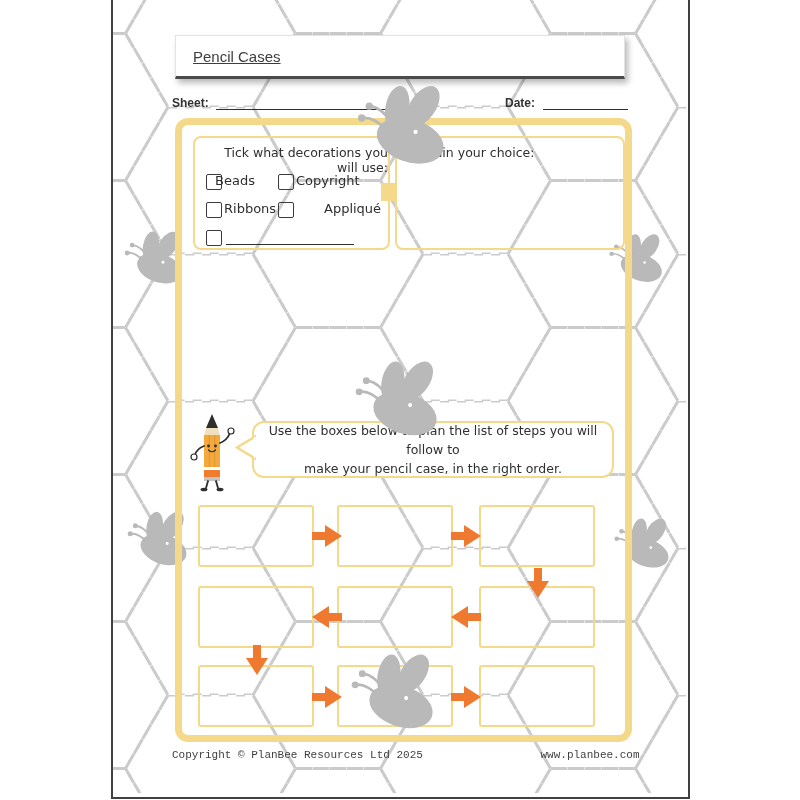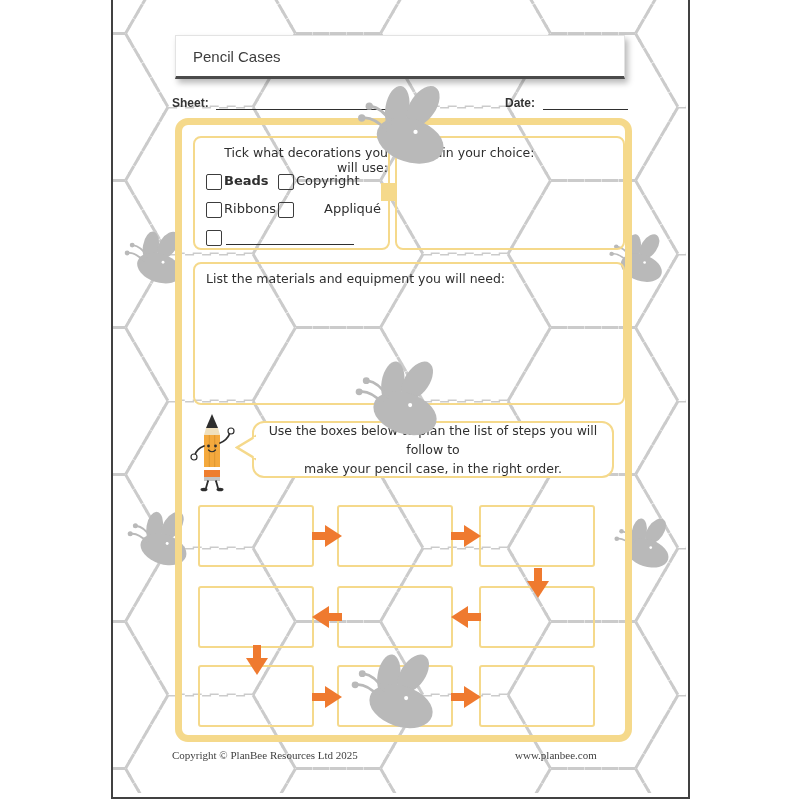--- a/index.html
+++ b/index.html
@@ -13,21 +13,21 @@
 
   .bee{z-index:2;pointer-events:none;}
   .bee.over{z-index:4;}
 
   
   .header-bar{left:175px;top:35px;width:450px;height:44px;background:#ffffff;z-index:3;
               border:1px solid #e3e3e3;border-bottom:3px solid #4b4b4b;
               box-shadow:3px 4px 6px rgba(0,0,0,0.28);
               display:flex;align-items:center;justify-content:space-between;
               padding:0 14px 0 17px;box-sizing:border-box;
-              font-family:"Liberation Sans",sans-serif;font-size:15px;color:#3d3d3d;}
+              font-family:"Liberation Sans",sans-serif;font-size:15px;color:#3d3d3d;text-decoration:underline;}
 
   
   .fieldrow{z-index:3;font-family:"Liberation Sans",sans-serif;font-size:12px;font-weight:bold;color:#333;}
   .writeline{border-bottom:1.5px solid #2f2f2f;z-index:3;}
 
   
   .container{left:175px;top:118px;width:457px;height:624px;border:7px solid #F5D98B;
              border-radius:13px;box-sizing:border-box;z-index:3;background:transparent;}
   .ybox{border:2.5px solid #F5D98B;border-radius:8px;box-sizing:border-box;background:transparent;z-index:3;text-align:right;}
   .ybox-title{font-size:12.5px;color:#2f2f2f;}
@@ -44,21 +44,21 @@
           display:flex;flex-direction:column;align-items:center;justify-content:center;
           font-size:12.5px;line-height:19px;text-align:center;color:#2f2f2f;}
   .bubble-tail{left:235px;top:434px;width:21px;height:27px;z-index:4;}
 
   .pencil{left:186px;top:413px;width:52px;height:80px;z-index:3;}
 
   
   .step{border:2.5px solid #F5D98B;border-radius:3px;box-sizing:border-box;background:transparent;z-index:3;width:116px;height:62px;}
   .arrow{z-index:3;}
 
-  .footer-text{z-index:3;font-family:Liberation Serif, serif;font-size:11px;color:#3f3f3f;}
+  .footer-text{z-index:3;font-family:Liberation Mono, monospace;font-size:11px;color:#3f3f3f;}
 </style>
 </head>
 <body>
 
 <div class="screen">
 
   <svg width="0" height="0" style="position:absolute">
     <defs>
       <symbol id="bee" viewBox="0 0 100 92">
         <g fill="#b9b9b9" stroke="none">
@@ -125,40 +125,37 @@
   <span class="abs fieldrow" style="left:172px;top:96px;">Sheet:</span>
   <div class="abs writeline" style="left:216px;top:95px;width:182px;height:14px;"></div>
   <span class="abs fieldrow" style="left:505px;top:96px;">Date:</span>
   <div class="abs writeline" style="left:543px;top:95px;width:85px;height:14px;"></div>
 
   <div class="abs container"></div>
 
   <div class="abs ybox" style="left:193px;top:136px;width:197px;height:114px;">
     <div class="ybox-title" style="position:absolute;left:11px;top:7px;">Tick what decorations you will use:</div>
     <span class="cb" style="left:11px;top:36px;"></span>
-    <span class="cb-label" style="left:29px;top:35px;font-weight:bold;">Beads</span>
+    <span class="cb-label" style="left:20px;top:35px;">Beads</span>
     <span class="cb" style="left:83px;top:36px;"></span>
     <span class="cb-label" style="left:101px;top:35px;">Copyright</span>
     <span class="cb" style="left:11px;top:64px;"></span>
     <span class="cb-label" style="left:29px;top:63px;">Ribbons</span>
     <span class="cb" style="left:83px;top:64px;"></span>
     <span class="cb-label" style="left:101px;top:63px;margin-left:28px;">Appliqué</span>
     <span class="cb" style="left:11px;top:92px;"></span>
     <span class="cb-line" style="left:31px;top:92px;width:128px;height:14px;"></span>
   </div>
 
   <div class="abs connector"></div>
 
   <div class="abs ybox" style="left:395px;top:136px;width:230px;height:114px;">
     <div class="ybox-title" style="position:absolute;left:11px;top:7px;">Explain your choice:</div>
   </div>
 
-  <div class="abs ybox" style="left:193px;top:262px;width:432px;height:143px;">
-    <div class="ybox-title" style="position:absolute;left:11px;top:7px;">List the materials and equipment you will need:</div>
-  </div>
 
   <svg class="abs pencil" viewBox="0 0 50 80">
     <polygon points="25,1 19,15 31,15" fill="#2e2e2e"></polygon>
     <polygon points="19,15 31,15 33,22 17,22" fill="#f0e0bd"></polygon>
     <rect x="17" y="22" width="16" height="32" fill="#f4a93d"></rect>
     <line x1="22.3" y1="22" x2="22.3" y2="54" stroke="#dd9630" stroke-width="1"></line>
     <line x1="27.7" y1="22" x2="27.7" y2="54" stroke="#dd9630" stroke-width="1"></line>
     <rect x="17" y="54" width="16" height="3" fill="#ffffff"></rect>
     <rect x="17" y="57" width="16" height="7" fill="#ee7d2e"></rect>
     <rect x="17" y="64" width="16" height="4" fill="#c4c4c4"></rect>
@@ -225,15 +222,15 @@
       <use href="#bee"></use>
     </svg>
   <svg class="abs bee over" style="left:352px;top:352px;width:102px;height:94px;">
       <use href="#bee"></use>
     </svg>
   <svg class="abs bee over" style="left:348px;top:645px;width:102px;height:94px;">
       <use href="#bee"></use>
     </svg>
 
   <span class="abs footer-text" style="left:172px;top:749px;">Copyright © PlanBee Resources Ltd 2025</span>
-  <span class="abs footer-text" style="left:515px;top:749px;width:108px;text-align:left;">www.planbee.com</span>
+  <span class="abs footer-text" style="left:536px;top:749px;width:108px;text-align:center;">www.planbee.com</span>
 
 </div>
 
 </body></html>

